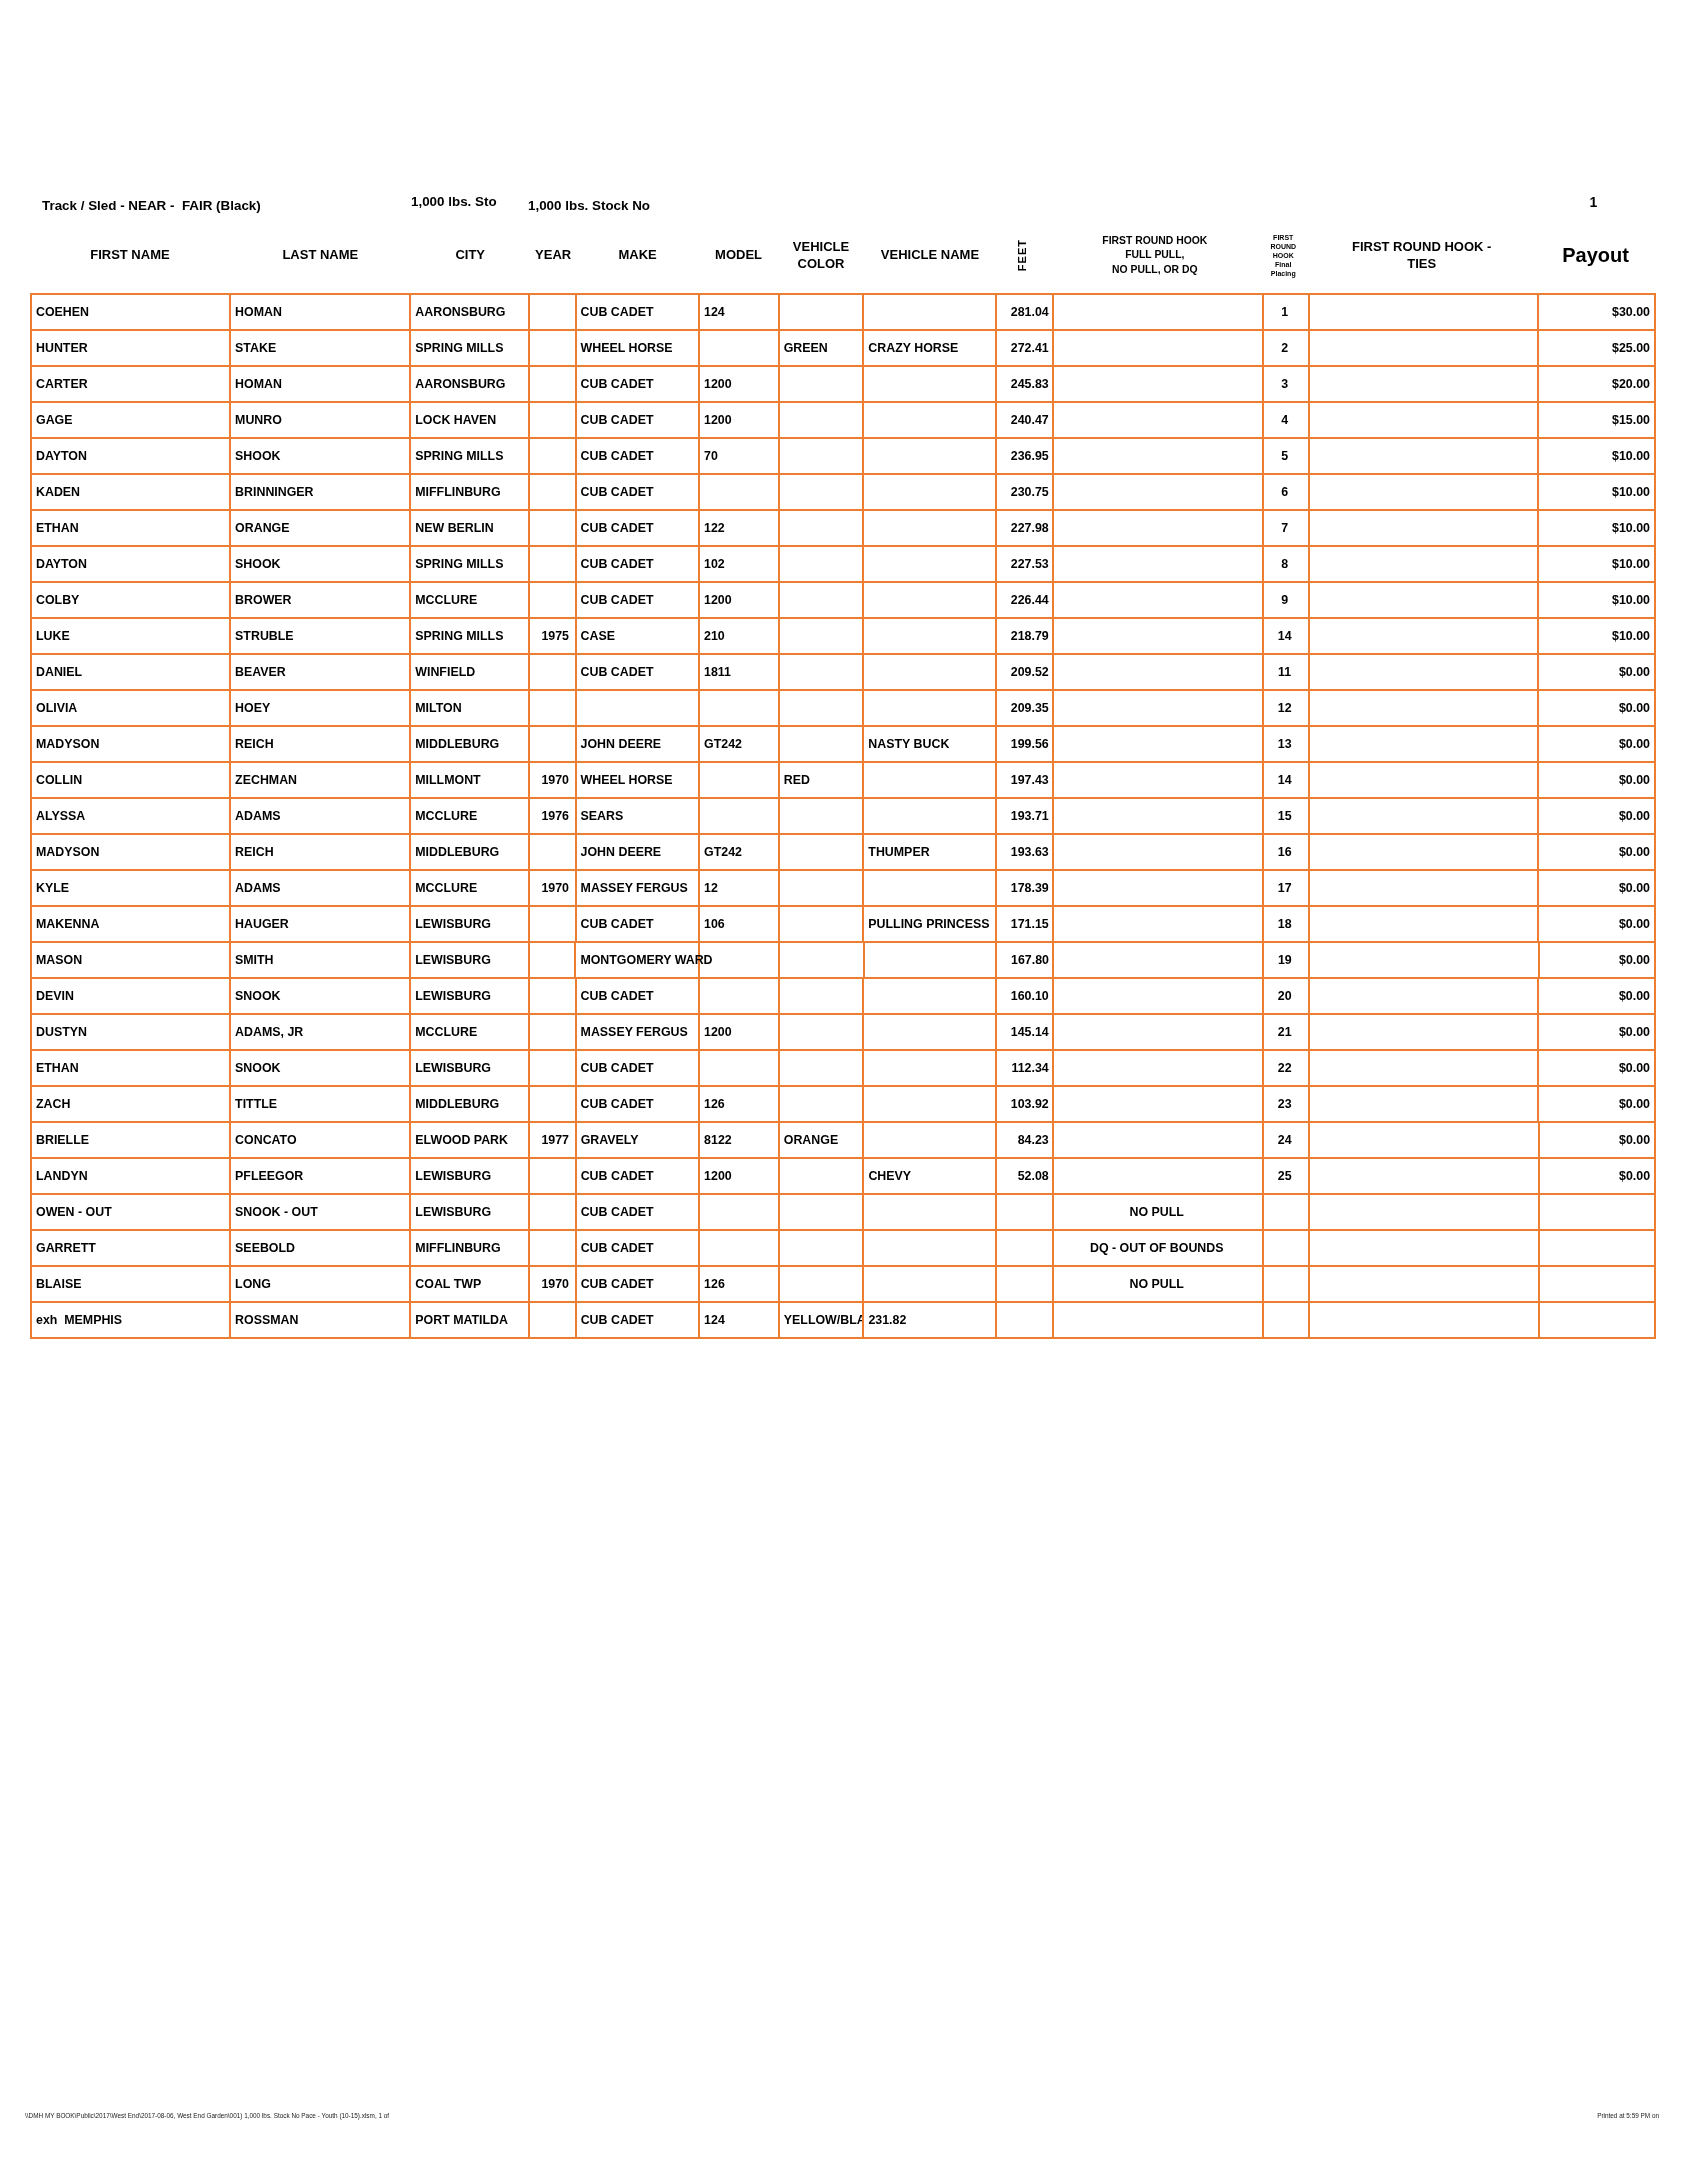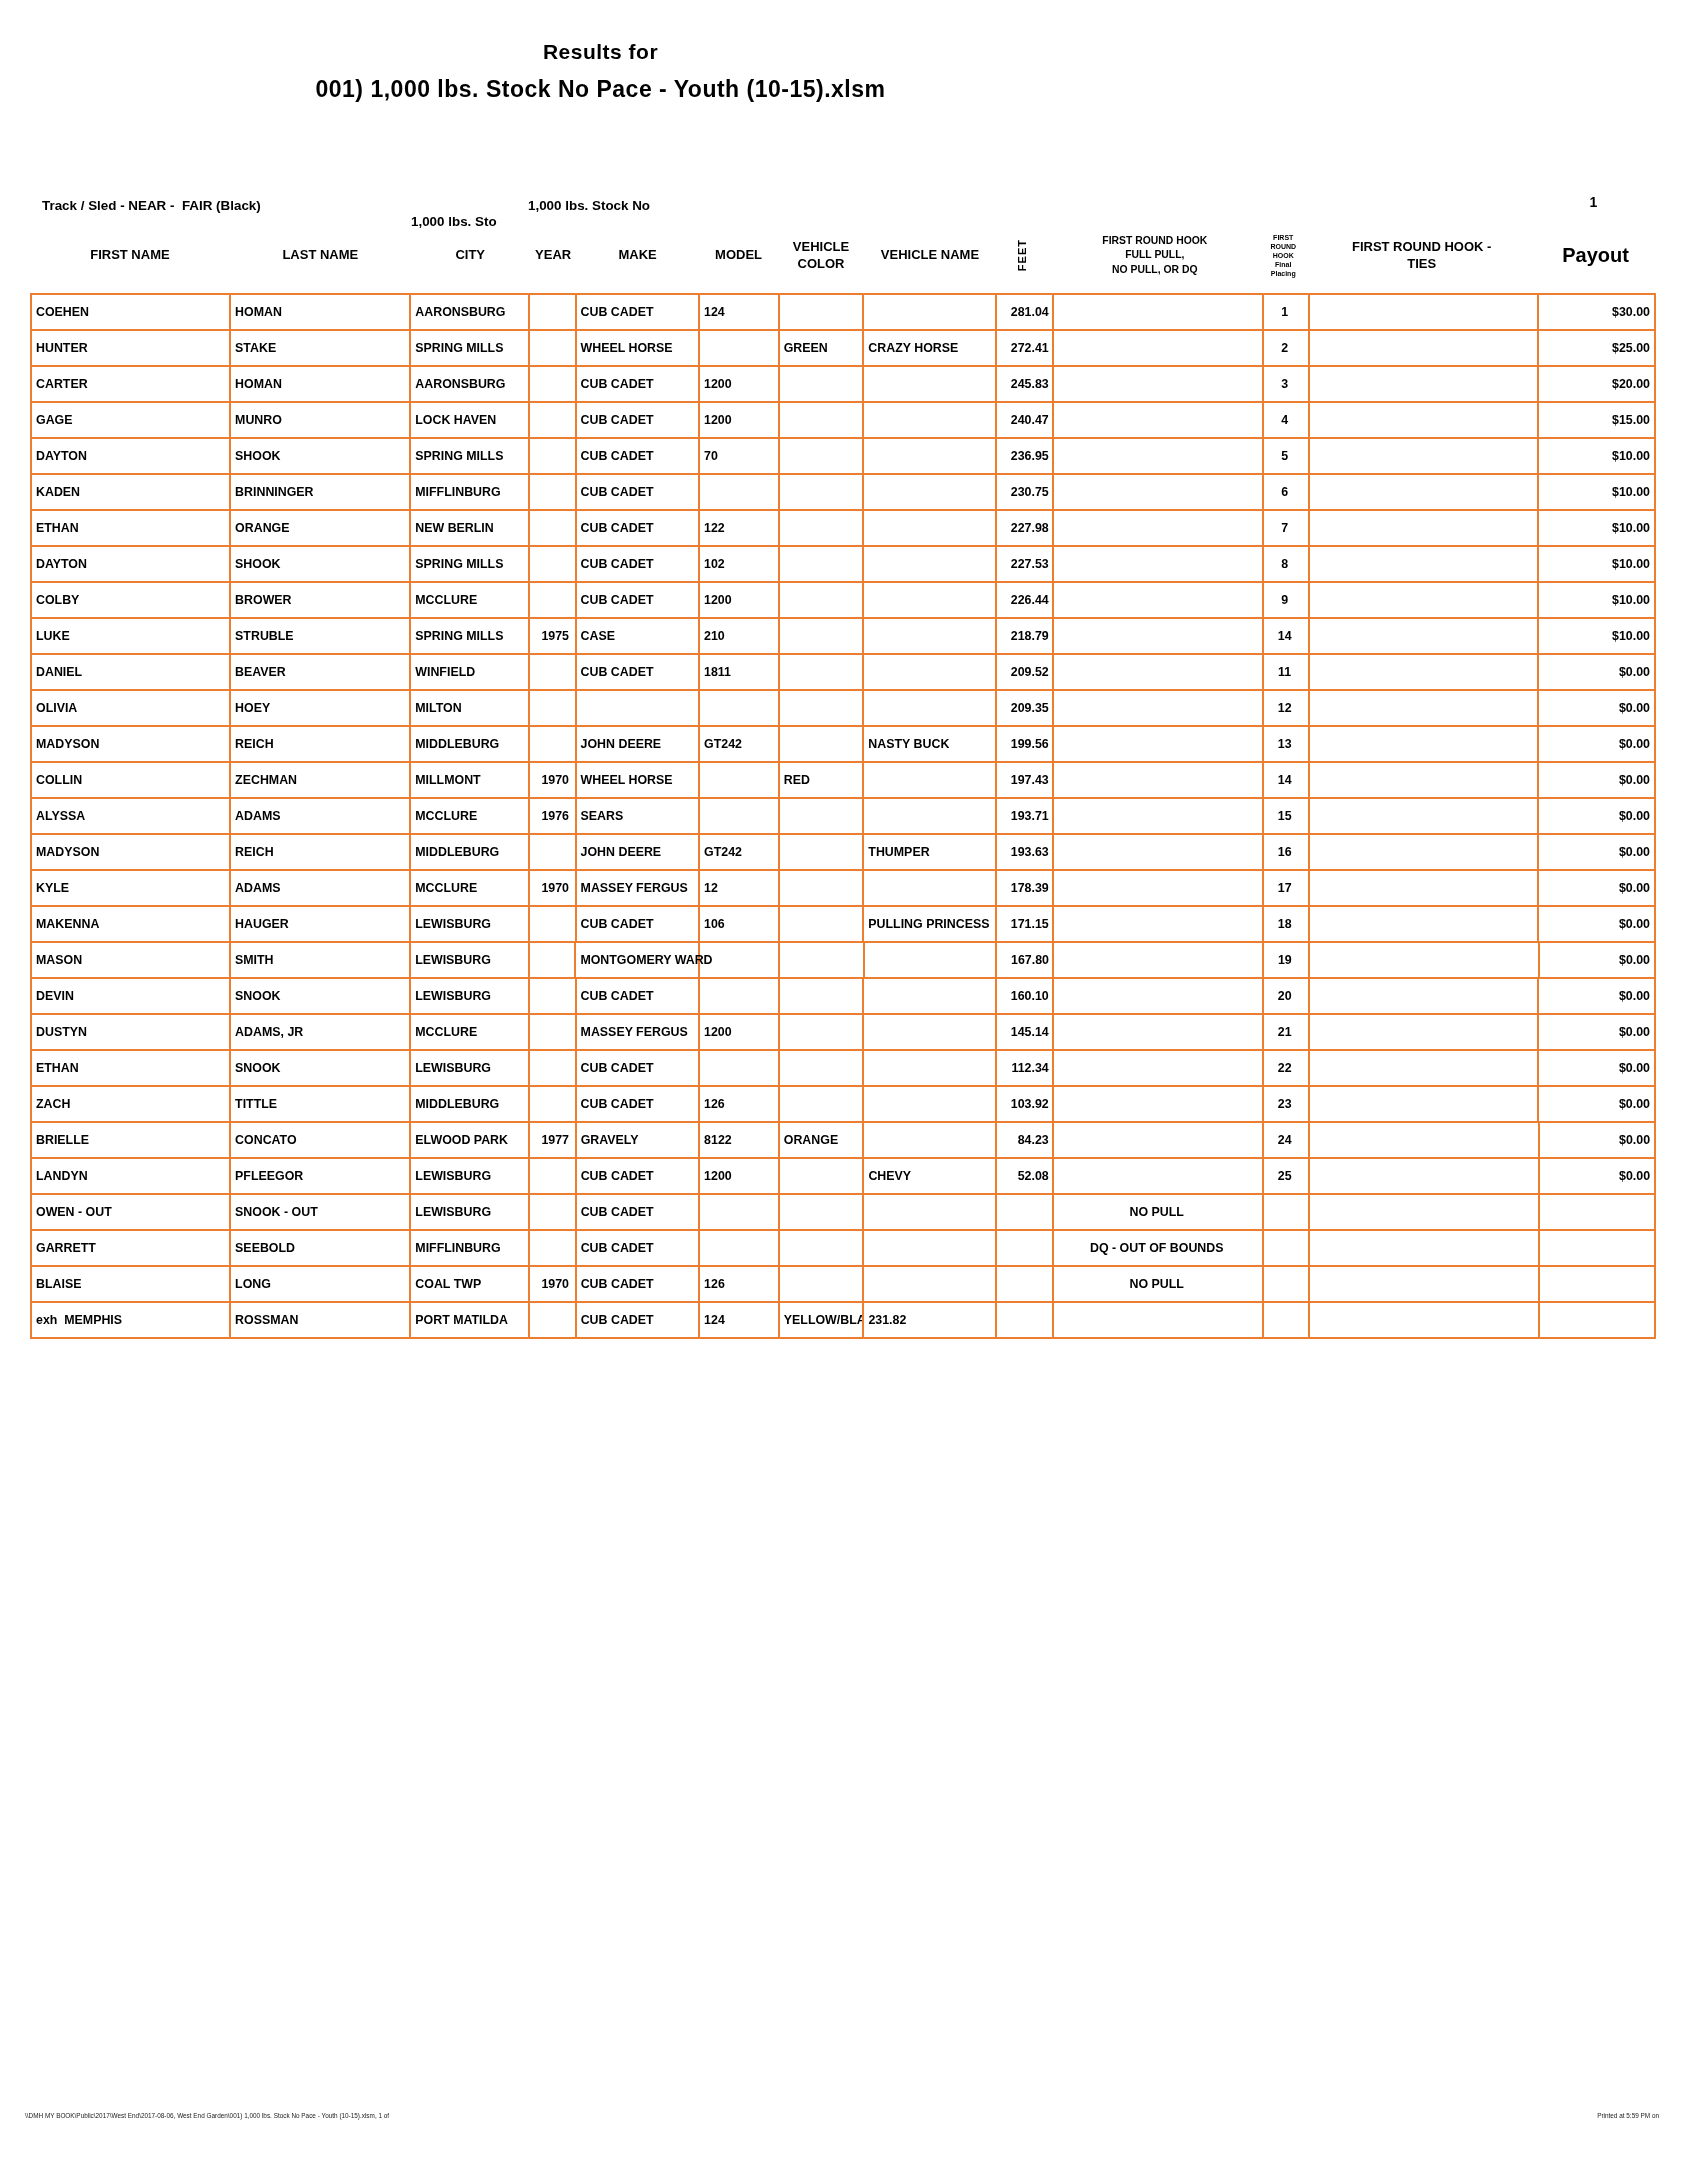--- a/index.html
+++ b/index.html
@@ -6,21 +6,21 @@
   .page{
     position:relative;width:1683px;height:2178px;background:#ffffff;
     font-family:"Liberation Sans", sans-serif;color:#000;overflow:hidden;
   }
   
   .title-wrap{position:absolute;left:30px;top:40px;width:1141px;text-align:center;}
   .title-line1{font-size:21px;font-weight:bold;letter-spacing:0.5px;}
   .title-line2{font-size:23px;font-weight:bold;margin-top:12px;letter-spacing:0.5px;}
   
   .meta-track{position:absolute;left:42px;top:198px;font-size:13.4px;font-weight:bold;white-space:pre;}
-  .meta-class-clipped{position:absolute;left:411px;top:214px;width:117px;font-size:13.4px;font-weight:bold;white-space:nowrap;overflow:hidden;}
+  .meta-class-clipped{position:absolute;left:411px;top:194px;width:117px;font-size:13.4px;font-weight:bold;white-space:nowrap;overflow:hidden;}
   .meta-class-full{position:absolute;left:528px;top:198px;font-size:13.4px;font-weight:bold;white-space:nowrap;}
   .page-number{position:absolute;left:1559px;top:194px;width:69px;text-align:center;font-size:14px;font-weight:bold;}
   
   .colheads{position:absolute;left:30px;top:220px;width:1624px;height:71px;display:flex;align-items:center;}
   .colheads .hc{display:flex;align-items:center;justify-content:center;text-align:center;
     font-weight:bold;font-size:13px;line-height:1.25;white-space:pre-line;height:71px;box-sizing:border-box;}
   .hc.h8{font-size:11px;}
   .hc.h8 .vert{writing-mode:vertical-rl;transform:rotate(180deg);letter-spacing:1px;}
   .hc.h9{font-size:10.4px;line-height:1.35;}
   .hc.h10{font-size:7px;line-height:1.3;}
@@ -47,24 +47,20 @@
   .h10{width:46px;} .h11{width:231px;} .h12{width:117px;}
   
   .footer-left{position:absolute;left:25px;top:2112px;width:554px;font-size:6.4px;color:#222;white-space:nowrap;}
   .footer-right{position:absolute;left:1520px;top:2112px;width:139px;text-align:right;font-size:6.4px;color:#222;white-space:nowrap;}
 </style>
 </head>
 <body>
 
 <div class="page">
 
-  <div class="title-wrap">
-    <div class="title-line1">Results for</div>
-    <div class="title-line2">001) 1,000 lbs. Stock No Pace - Youth (10-15).xlsm</div>
-  </div>
 
   <div class="meta-track">Track / Sled - NEAR -  FAIR (Black)</div>
   <div class="meta-class-clipped">1,000 lbs. Sto</div>
   <div class="meta-class-full">1,000 lbs. Stock No</div>
   <div class="page-number">1</div>
 
   <div class="colheads">
     <div class="hc h0">FIRST NAME</div>
     <div class="hc h1">LAST NAME</div>
     <div class="hc h2">CITY</div>

